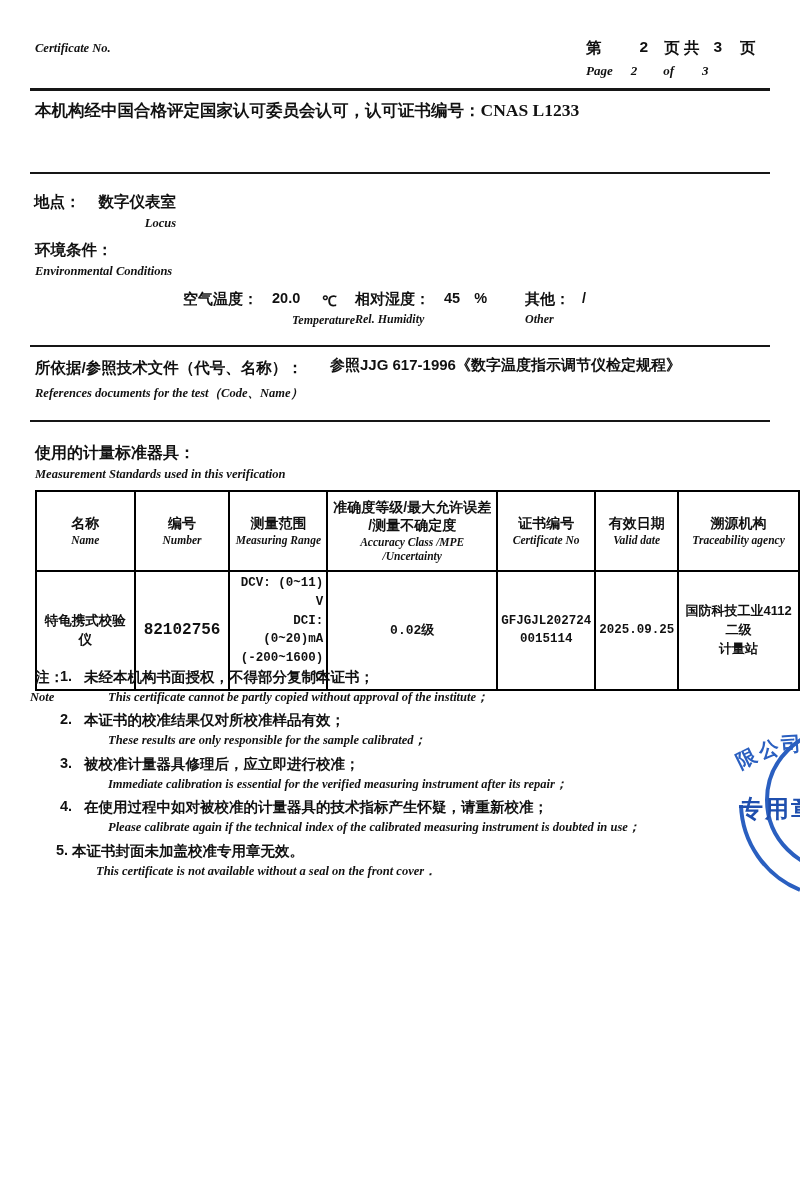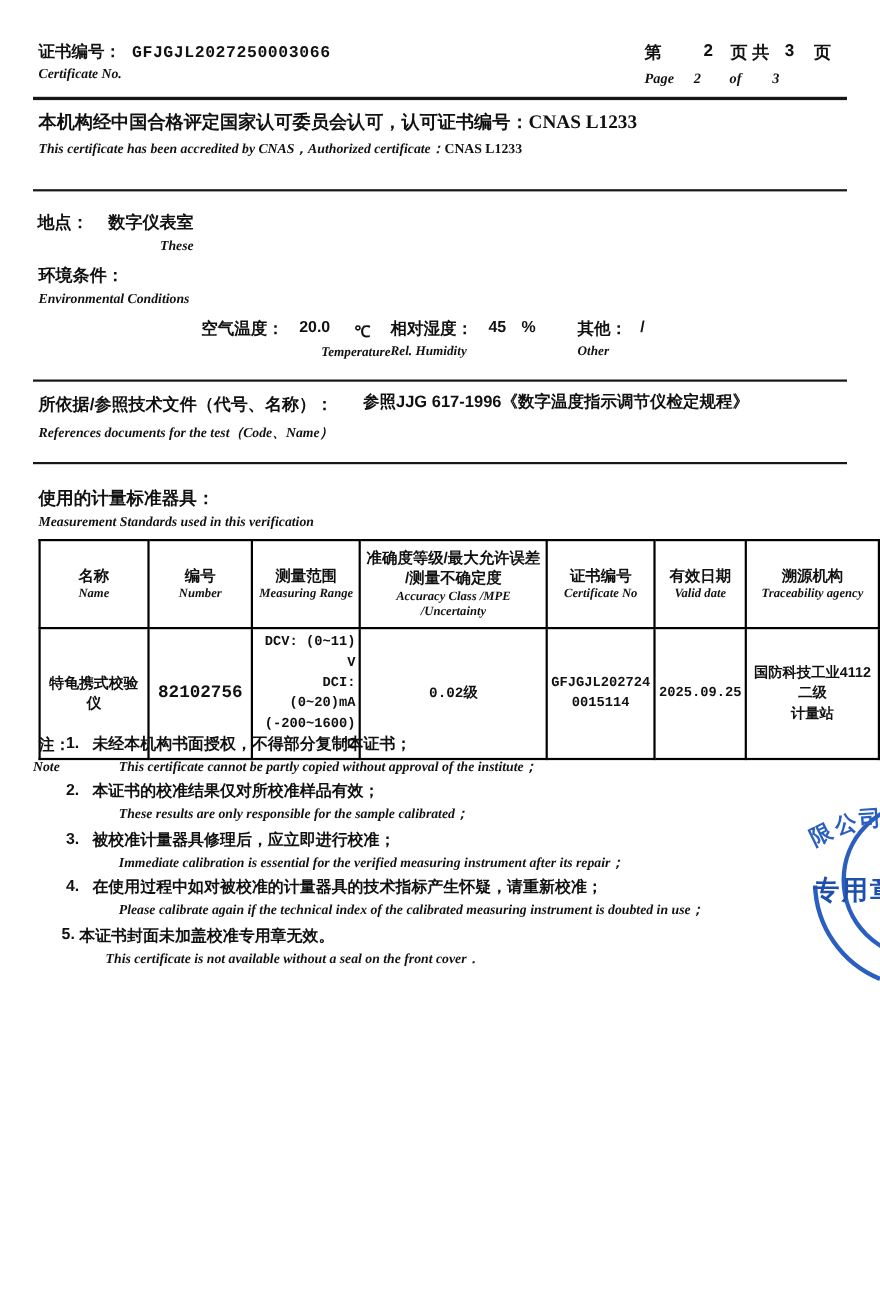--- a/index.html
+++ b/index.html
@@ -68,23 +68,20 @@
   .note-zh { font-size:14.5px; font-weight:bold; line-height:1.3; }
   .note-en { font-size:12.5px; padding-left:24px; margin-top:3px; line-height:1.25; }
 
   
   .stamp { position:absolute; left:725px; top:695px; width:75px; height:200px; }
 </style>
 </head>
 <body>
 
 <div class="abs hdr-left">
-  <div class="hdr-cert-line">
-    <span class="zh-b">证书编号：</span><span class="val">GFJGJL2027250003066</span>
-  </div>
   <div class="hdr-en en-i">Certificate No.</div>
 </div>
 
 <div class="abs hdr-right">
   <div class="page-line1">
     <span>第</span>
     <span style="margin-left:38px">2</span>
     <span style="margin-left:16px">页 共</span>
     <span style="margin-left:14px">3</span>
     <span style="margin-left:18px">页</span>
@@ -96,32 +93,29 @@
     <span style="margin-left:28px">3</span>
   </div>
 </div>
 
 <div class="rule" style="top:88px; height:3px;"></div>
 
 <div class="abs accr">
   <div class="accr-zh">
     <span>本机构经中国合格评定国家认可委员会认可，认可证书编号：</span><span class="cnas">CNAS L1233</span>
   </div>
-  <div class="accr-en en-i">
-    <span>This certificate has been accredited by CNAS，Authorized certificate：</span><span class="cnas-en">CNAS L1233</span>
-  </div>
 </div>
 
 <div class="rule" style="top:172px; height:2px;"></div>
 
 <div class="abs" style="left:34px; top:192px;text-align:right;">
   <div>
     <span class="sec-zh">地点：</span><span class="inline-val">数字仪表室</span>
   </div>
-  <div class="sec-en en-i">These</div>
+  <div class="sec-en en-i">Locus</div>
 </div>
 
 <div class="abs" style="left:35px; top:240px;">
   <div class="sec-zh">环境条件：</div>
   <div class="sec-en en-i">Environmental Conditions</div>
 </div>
 
 <div class="abs env-row">
   <div class="env-item" style="width:172px;text-align:right;">
     <div class="env-pair">

